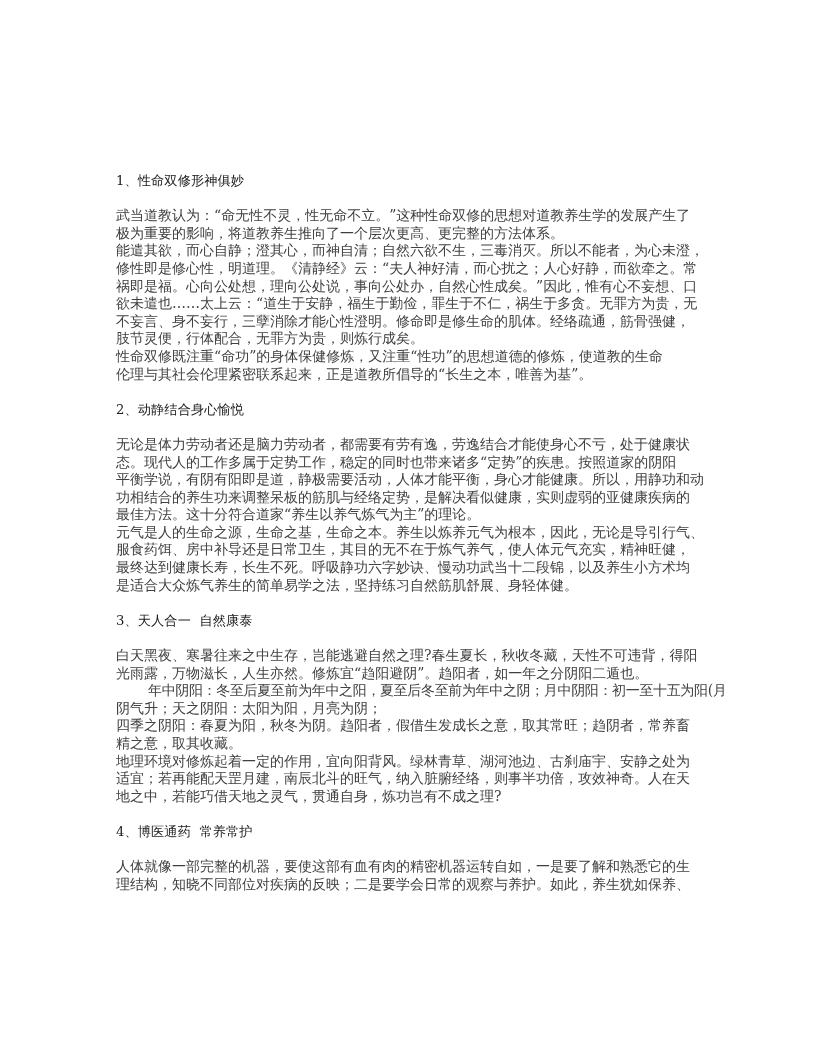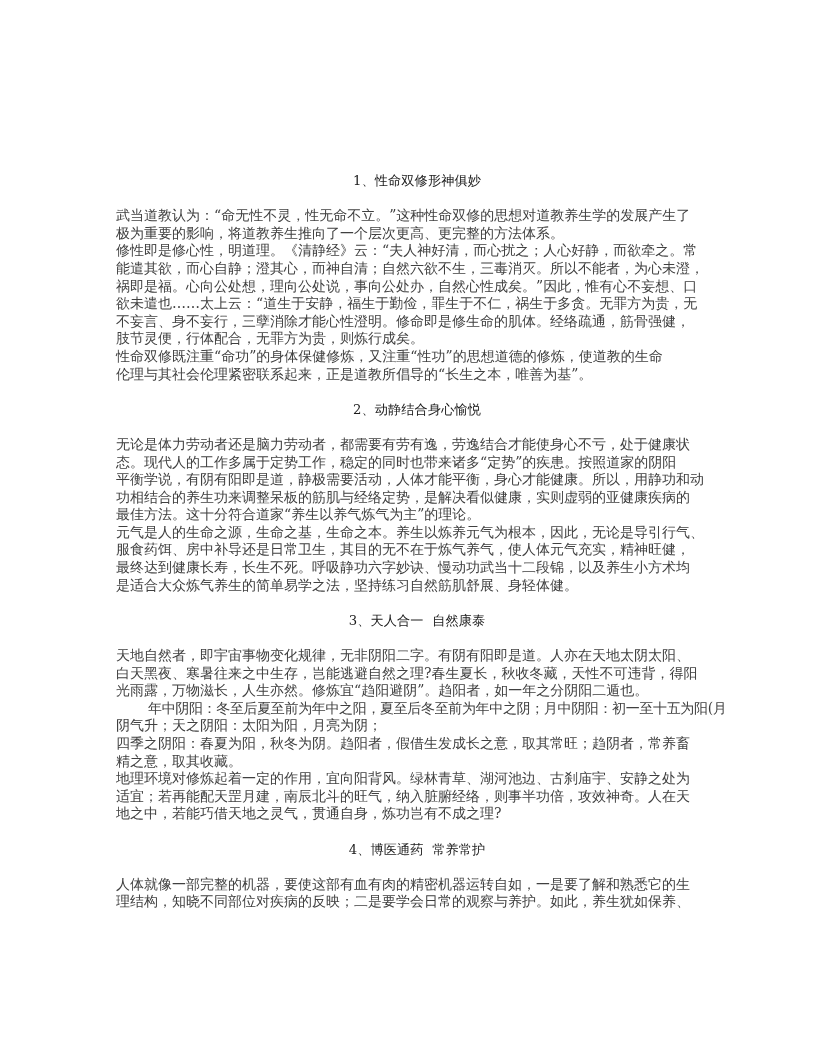--- a/index.html
+++ b/index.html
@@ -25,21 +25,20 @@
     top: 172px;
     width: 602px;
   }
   .heading {
     font-size: 13.2px;
     line-height: 17.6px;
     color: #1a1a1a;
     letter-spacing: 0.1px;
     margin: 0;
     white-space: pre;
-    text-align: center;
   }
   .spacer {
     height: 17.6px;
   }
   .para {
     font-size: 14px;
     line-height: 17.6px;
     color: #404040;
     margin: 0;
     text-align: justify;
@@ -60,22 +59,22 @@
 
 <div class="page">
   <div class="content">
 
     <div>
       <p class="heading">1、性命双修形神俱妙</p>
       <div class="spacer"></div>
       <div class="para">
         <span class="ln">武当道教认为：“命无性不灵，性无命不立。”这种性命双修的思想对道教养生学的发展产生了</span>
         <span class="ln">极为重要的影响，将道教养生推向了一个层次更高、更完整的方法体系。</span>
+        <span class="ln">能遣其欲，而心自静；澄其心，而神自清；自然六欲不生，三毒消灭。所以不能者，为心未澄，</span>
         <span class="ln">修性即是修心性，明道理。《清静经》云：“夫人神好清，而心扰之；人心好静，而欲牵之。常</span>
-        <span class="ln">能遣其欲，而心自静；澄其心，而神自清；自然六欲不生，三毒消灭。所以不能者，为心未澄，</span>
         <span class="ln">祸即是福。心向公处想，理向公处说，事向公处办，自然心性成矣。”因此，惟有心不妄想、口</span>
         <span class="ln">欲未遣也……太上云：“道生于安静，福生于勤俭，罪生于不仁，祸生于多贪。无罪方为贵，无</span>
         <span class="ln">不妄言、身不妄行，三孽消除才能心性澄明。修命即是修生命的肌体。经络疏通，筋骨强健，</span>
         <span class="ln">肢节灵便，行体配合，无罪方为贵，则炼行成矣。</span>
         <span class="ln">性命双修既注重“命功”的身体保健修炼，又注重“性功”的思想道德的修炼，使道教的生命</span>
         <span class="ln">伦理与其社会伦理紧密联系起来，正是道教所倡导的“长生之本，唯善为基”。</span>
       </div>
     </div>
 
     <div class="spacer"></div>
@@ -95,21 +94,20 @@
         <span class="ln">是适合大众炼气养生的简单易学之法，坚持练习自然筋肌舒展、身轻体健。</span>
       </div>
     </div>
 
     <div class="spacer"></div>
 
     <div>
       <p class="heading">3、天人合一  自然康泰</p>
       <div class="spacer"></div>
       <div class="para">
-        <span class="ln">天地自然者，即宇宙事物变化规律，无非阴阳二字。有阴有阳即是道。人亦在天地太阴太阳、</span>
         <span class="ln">白天黑夜、寒暑往来之中生存，岂能逃避自然之理?春生夏长，秋收冬藏，天性不可违背，得阳</span>
         <span class="ln">光雨露，万物滋长，人生亦然。修炼宜“趋阳避阴”。趋阳者，如一年之分阴阳二遁也。</span>
         <span class="ln tight">年中阴阳：冬至后夏至前为年中之阳，夏至后冬至前为年中之阴；月中阴阳：初一至十五为阳(月</span>
         <span class="ln">阴气升；天之阴阳：太阳为阳，月亮为阴；</span>
         <span class="ln">四季之阴阳：春夏为阳，秋冬为阴。趋阳者，假借生发成长之意，取其常旺；趋阴者，常养畜</span>
         <span class="ln">精之意，取其收藏。</span>
         <span class="ln">地理环境对修炼起着一定的作用，宜向阳背风。绿林青草、湖河池边、古刹庙宇、安静之处为</span>
         <span class="ln">适宜；若再能配天罡月建，南辰北斗的旺气，纳入脏腑经络，则事半功倍，攻效神奇。人在天</span>
         <span class="ln">地之中，若能巧借天地之灵气，贯通自身，炼功岂有不成之理?</span>
       </div>

